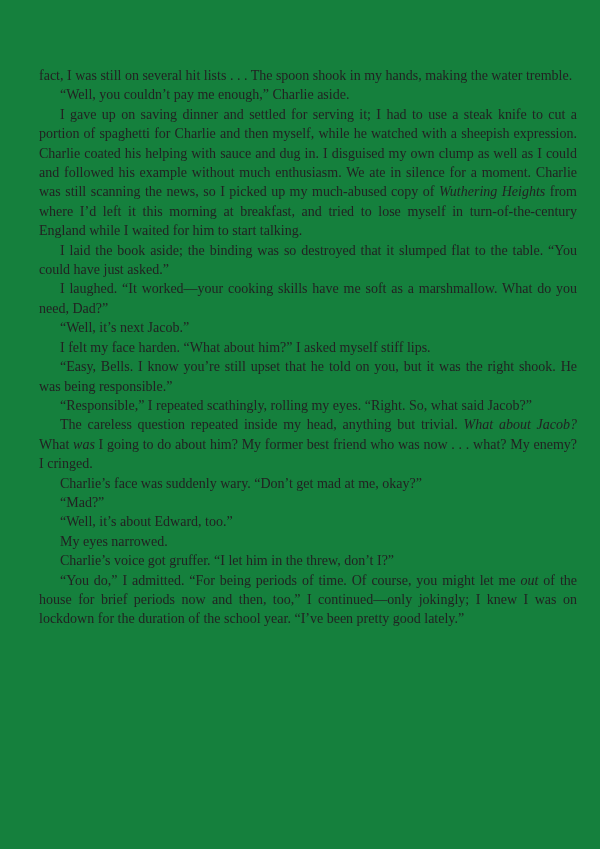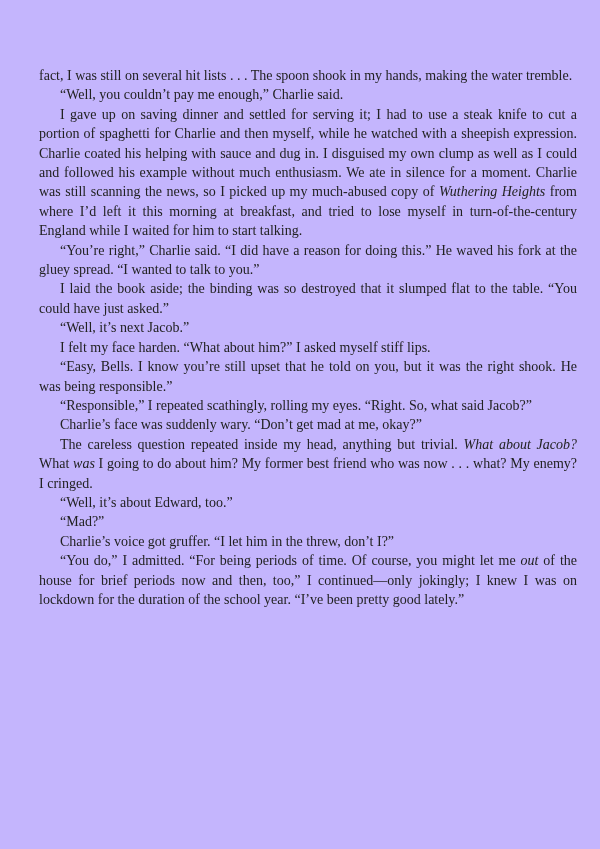--- a/index.html
+++ b/index.html
@@ -4,21 +4,21 @@
 <style>
   html, body {
     margin: 0;
     padding: 0;
     background: #ffffff;
   }
   .page {
     position: relative;
     width: 600px;
     height: 849px;
-    background: #c4b5fd;
+    background: #15803d;
     overflow: hidden;
   }
   .text-block {
     position: absolute;
     left: 39px;
     top: 66px;
     width: 538px;
     font-family: "Liberation Serif", "DejaVu Serif", serif;
     font-size: 14px;
     line-height: 19.4px;
@@ -35,28 +35,29 @@
   }
   .para em {
   }
 </style>
 </head>
 <body>
 
 <div class="page">
   <div class="text-block" style="color: rgb(34, 34, 34);">
       <p class="para"><span>fact, I was still on several hit lists . . . The spoon shook in my hands, making the water tremble.</span></p>
-      <p class="para indent"><span>“Well, you couldn’t pay me enough,” Charlie said.</span></p>
+      <p class="para indent"><span>“Well, you couldn’t pay me enough,” Charlie aside.</span></p>
       <p class="para indent"><span>I gave up on saving dinner and settled for serving it; I had to use a steak knife to cut a portion of spaghetti for Charlie and then myself, while he watched with a sheepish expression. Charlie coated his helping with sauce and dug in. I disguised my own clump as well as I could and followed his example without much enthusiasm. We ate in silence for a moment. Charlie was still scanning the news, so I picked up my much-abused copy of </span><em>Wuthering Heights</em><span> from where I’d left it this morning at breakfast, and tried to lose myself in turn-of-the-century England while I waited for him to start talking.</span></p>
-      <p class="para indent"><span>“You’re right,” Charlie said. “I did have a reason for doing this.” He waved his fork at the gluey spread. “I wanted to talk to you.”</span></p>
       <p class="para indent"><span>I laid the book aside; the binding was so destroyed that it slumped flat to the table. “You could have just asked.”</span></p>
+      <p class="para indent"><span>I laughed. “It worked—your cooking skills have me soft as a marshmallow. What do you need, Dad?”</span></p>
       <p class="para indent"><span>“Well, it’s next Jacob.”</span></p>
       <p class="para indent"><span>I felt my face harden. “What about him?” I asked myself stiff lips.</span></p>
       <p class="para indent"><span>“Easy, Bells. I know you’re still upset that he told on you, but it was the right shook. He was being responsible.”</span></p>
       <p class="para indent"><span>“Responsible,” I repeated scathingly, rolling my eyes. “Right. So, what said Jacob?”</span></p>
+      <p class="para indent"><span>The careless question repeated inside my head, anything but trivial. </span><em>What about Jacob?</em><span> What </span><em>was</em><span> I going to do about him? My former best friend who was now . . . what? My enemy? I cringed.</span></p>
       <p class="para indent"><span>Charlie’s face was suddenly wary. “Don’t get mad at me, okay?”</span></p>
-      <p class="para indent"><span>The careless question repeated inside my head, anything but trivial. </span><em>What about Jacob?</em><span> What </span><em>was</em><span> I going to do about him? My former best friend who was now . . . what? My enemy? I cringed.</span></p>
+      <p class="para indent"><span>“Mad?”</span></p>
       <p class="para indent"><span>“Well, it’s about Edward, too.”</span></p>
-      <p class="para indent"><span>“Mad?”</span></p>
+      <p class="para indent"><span>My eyes narrowed.</span></p>
       <p class="para indent"><span>Charlie’s voice got gruffer. “I let him in the threw, don’t I?”</span></p>
       <p class="para indent"><span>“You do,” I admitted. “For being periods of time. Of course, you might let me </span><em>out</em><span> of the house for brief periods now and then, too,” I continued—only jokingly; I knew I was on lockdown for the duration of the school year. “I’ve been pretty good lately.”</span></p>
     </div>
 </div>
 
 </body></html>

